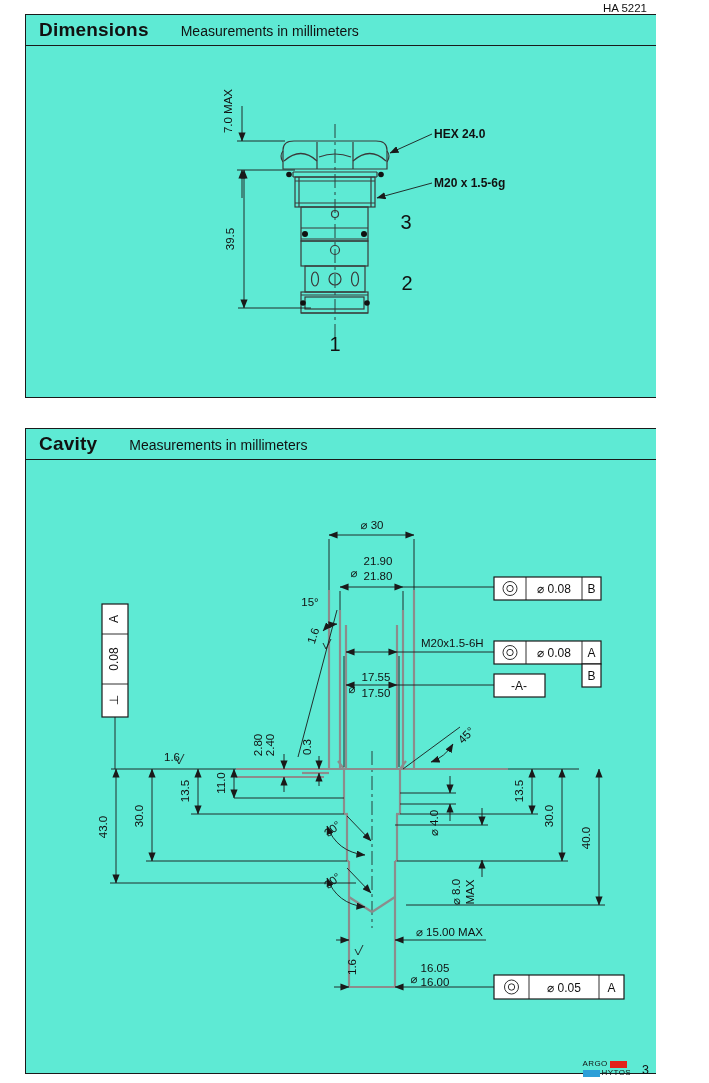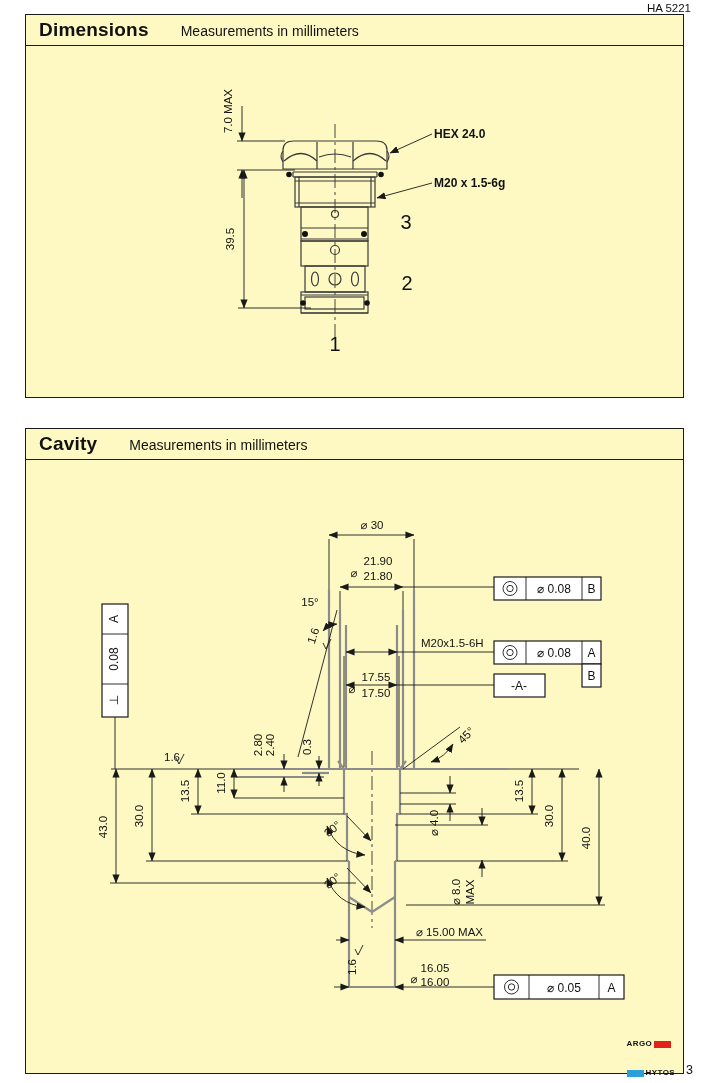--- a/index.html
+++ b/index.html
@@ -1,38 +1,38 @@
 <!DOCTYPE html>
 <html><head>
 <meta charset="utf-8">
 <style>
   html,body{margin:0;padding:0;background:#fff;}
   .page{position:relative;width:656px;height:1083px;background:#fff;
-        font-family:"Liberation Sans",sans-serif;color:#111;overflow:hidden;padding-left:44px;}
+        font-family:"Liberation Sans",sans-serif;color:#111;overflow:hidden;}
   .doc-code{position:absolute;top:2px;right:9px;font-size:11.5px;}
-  .section{position:absolute;left:25px;width:659px;border:1.6px solid #1a1a1a;box-sizing:border-box;background:#fef9c3;}
+  .section{position:absolute;left:25px;width:659px;border:1.6px solid #1a1a1a;box-sizing:border-box;background:#5eead4;}
   .sec-dimensions{top:14px;height:384px;}
   .sec-cavity{top:402px;height:646px;margin-top:26px;}
   .sec-header{display:flex;align-items:baseline;border-bottom:1.6px solid #1a1a1a;
               padding:4px 0 4px 13px;gap:32px;}
   .sec-title{font-size:19px;font-weight:bold;letter-spacing:.2px;}
   .sec-subtitle{font-size:14px;}
   svg{display:block;}
   svg text{font-family:"Liberation Sans",sans-serif;font-size:11.5px;fill:#111;}
   svg text.b{font-weight:bold;font-size:12px;}
   svg text.big{font-size:20px;}
   svg text.fcf{font-size:12px;}
   .thin{stroke:#1a1a1a;stroke-width:0.9;fill:none;}
   .part{stroke:#8c8c8c;stroke-width:2.2;fill:none;}
   .part2{stroke:#3a3a3a;stroke-width:1.2;fill:none;}
   .dot{fill:#111;stroke:none;}
   .cl{stroke:#1a1a1a;stroke-width:0.8;fill:none;stroke-dasharray:14 4 3 4;}
   .box{stroke:#1a1a1a;stroke-width:1.2;fill:#fff;}
   .footer-logo{position:absolute;right:25px;bottom:6px;display:flex;flex-direction:column;gap:1px;}
-  .logo-row{display:flex;align-items:center;gap:2px;font-size:8px;font-weight:bold;letter-spacing:.4px;line-height:8px;margin-top:20px;}
+  .logo-row{display:flex;align-items:center;gap:2px;font-size:8px;font-weight:normal;letter-spacing:.4px;line-height:8px;}
   .logo-row.r2{justify-content:flex-end;}
   .logo-red{width:17px;height:7px;}
   .logo-blue{width:17px;height:7px;}
   .page-num{position:absolute;right:7px;bottom:6px;font-size:12.5px;}
 </style>
 </head>
 <body>
 
 <div class="page">
 

